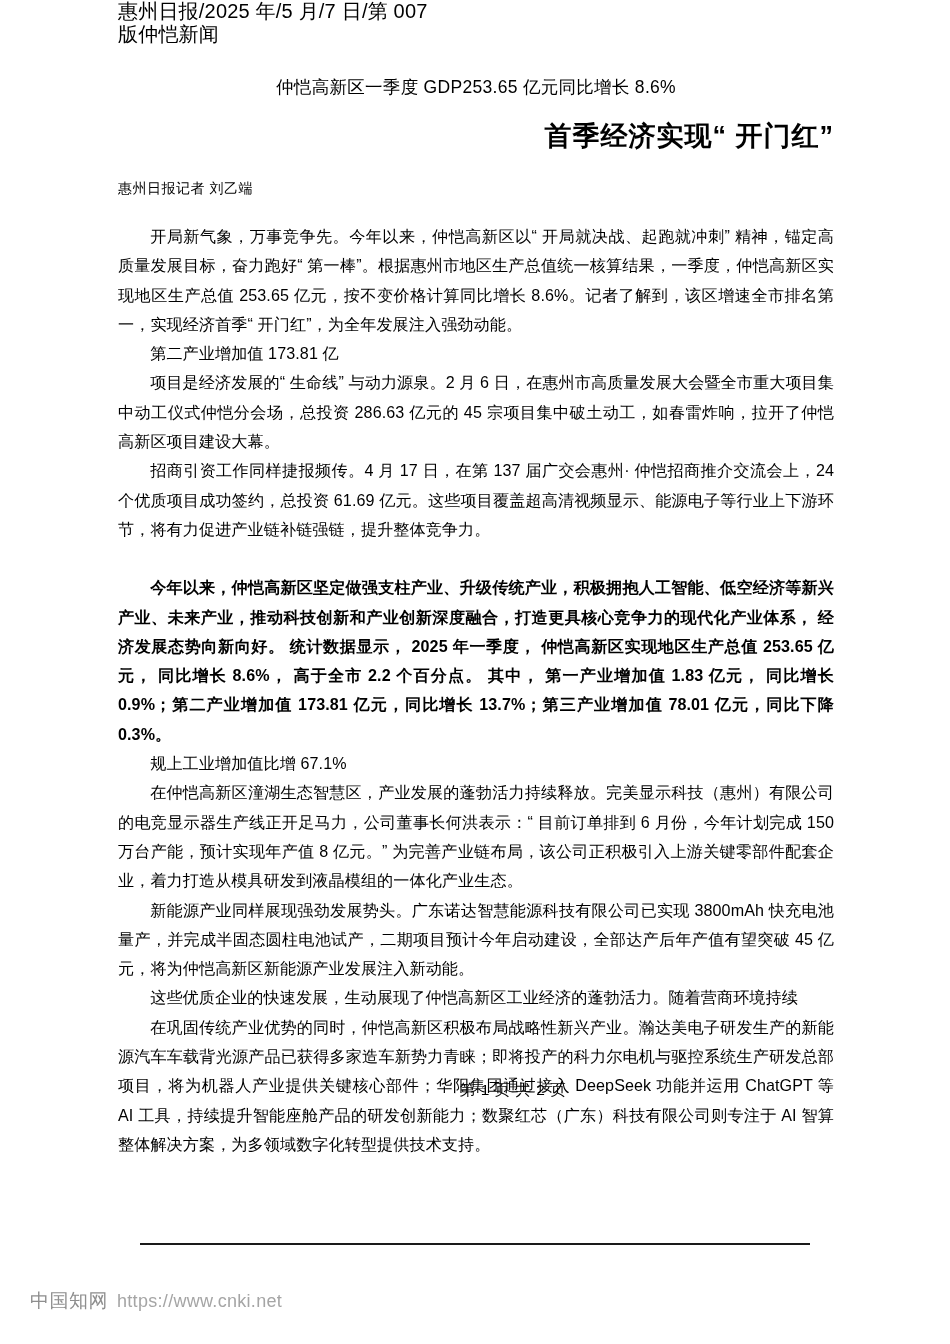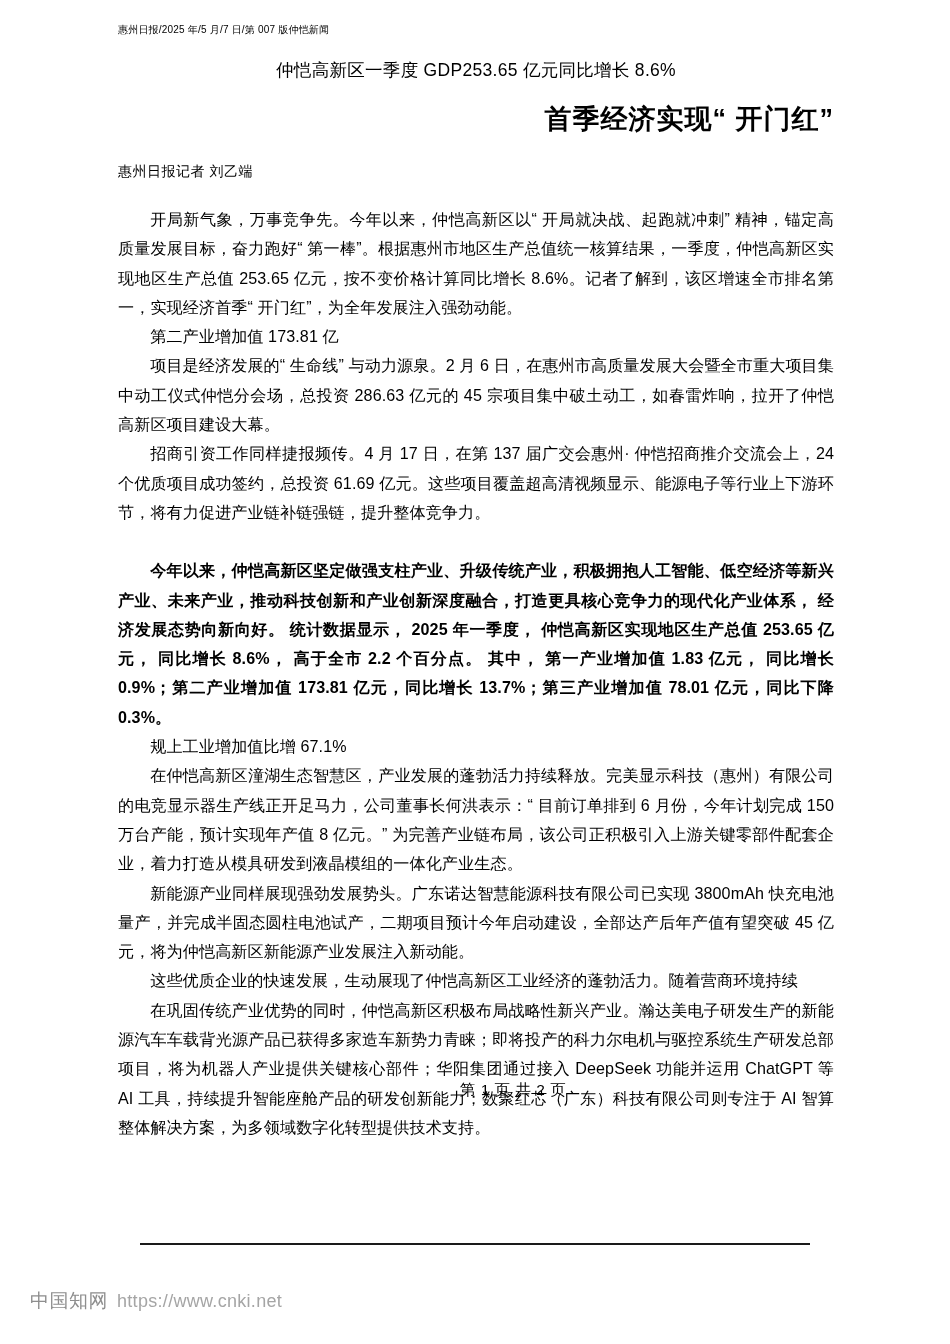--- a/index.html
+++ b/index.html
@@ -21,31 +21,30 @@
     overflow: hidden;
     box-sizing: border-box;
   }
   .content {
     position: absolute;
     left: 118px;
     top: 0;
     width: 716px;
   }
   .source-line {
-    font-size: 10px;
+    font-size: 20px;
     line-height: 23px;
-    margin-top: 18px;
     letter-spacing: 0.2px;
     width: 330px;
   }
   .subtitle {
     text-align: center;
     font-size: 17.5px;
     line-height: 26px;
-    margin-top: 16px;
+    margin-top: 28px;
     letter-spacing: 0.3px;
   }
   .main-title {
     text-align: right;
     font-size: 27px;
     font-weight: bold;
     line-height: 36px;
     margin-top: 18px;
     letter-spacing: 1px;
   }

